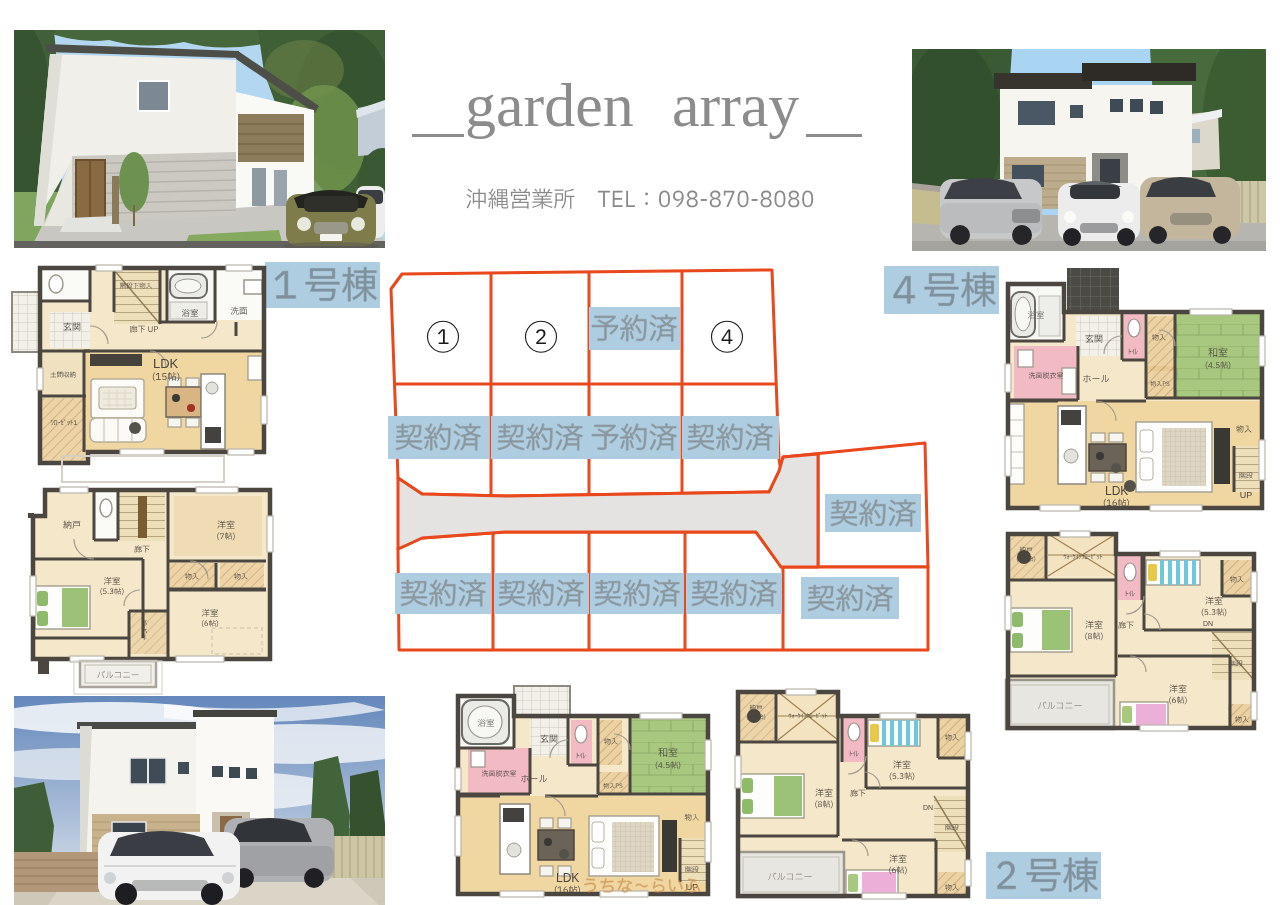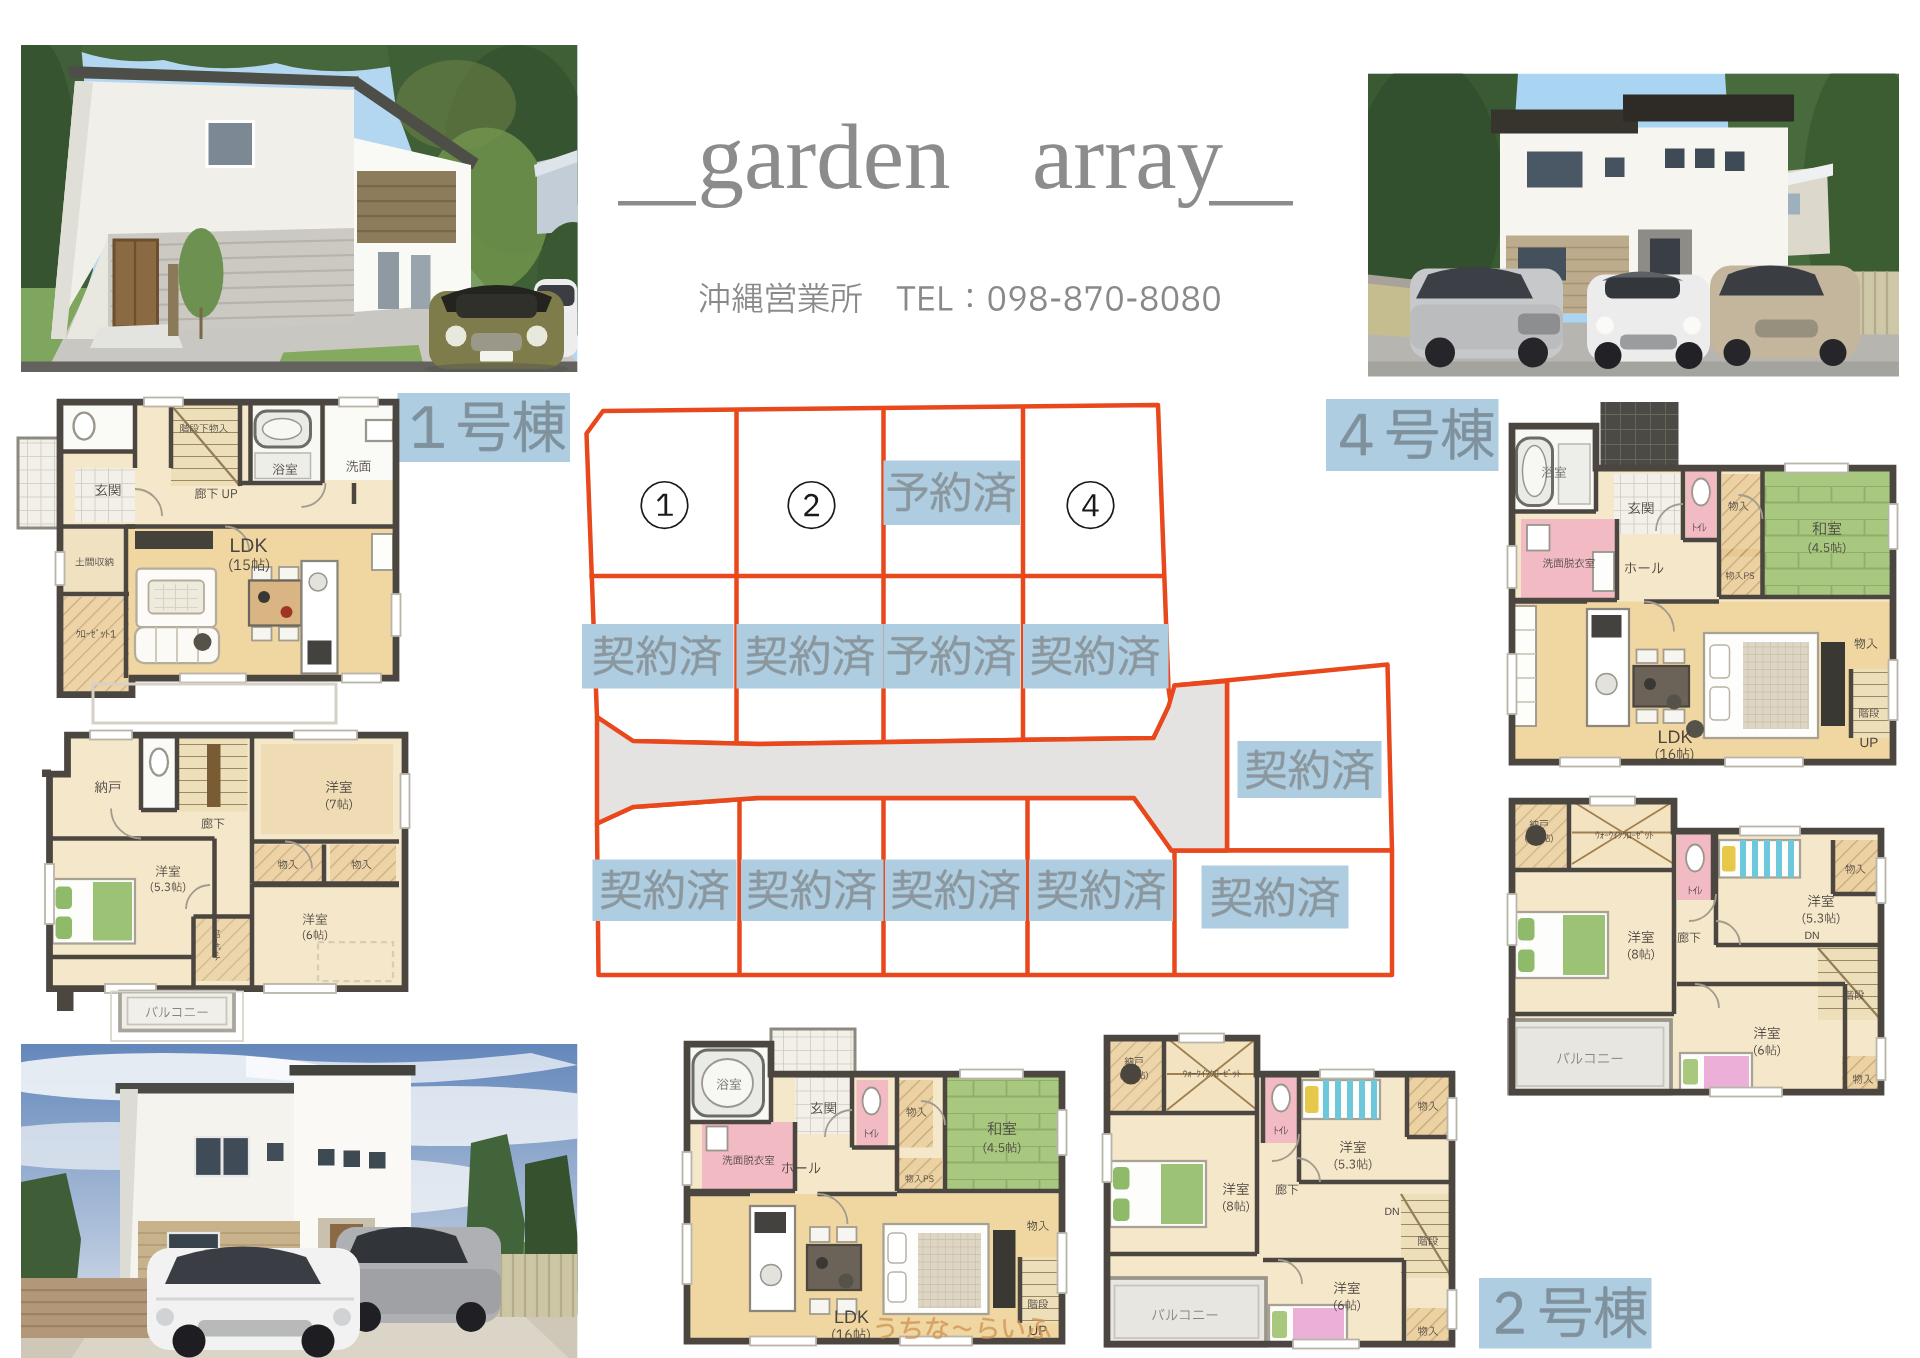--- a/index.html
+++ b/index.html
@@ -99,21 +99,21 @@
         <path id="gff5e" d="M487 348Q423 383 388 398Q354 412 318 412Q278 412 248 394Q217 377 180 339L144 388Q181 431 222 456Q264 480 316 480Q362 480 403 465Q444 450 513 412Q577 377 612 362Q646 348 682 348Q722 348 752 366Q783 383 820 421L856 372Q819 329 778 304Q736 280 684 280Q638 280 597 295Q556 310 487 348Z"></path>
         <path id="g3089" d="M735 648Q639 672 520 692Q402 711 295 720L309 788Q417 778 537 758Q657 739 750 715ZM279 73Q388 50 476 50Q617 50 695 88Q773 127 773 215Q773 289 718 326Q664 362 560 362Q359 362 244 213L179 221Q209 394 240 607L312 599L291 471Q263 306 258 282L264 281Q310 351 389 390Q468 430 577 430Q701 430 773 374Q845 317 845 216Q845 97 750 39Q656 -19 485 -19Q378 -19 271 3Z"></path>
         <path id="g3044" d="M123 632 124 723 197 720Q194 648 194 613Q194 449 213 329Q232 209 264 146Q295 83 334 83Q368 83 392 138Q415 194 432 312L499 298Q479 148 438 80Q398 11 335 11Q233 11 178 170Q123 330 123 632ZM842 167Q829 300 778 426Q728 551 649 655L708 694Q791 586 845 451Q899 316 913 176Z"></path>
         <path id="g3075" d="M314 7 329 75Q415 43 478 43Q527 43 550 61Q574 79 574 118Q574 160 533 228L455 355Q427 401 413 439Q399 477 399 519Q399 555 420 585Q441 615 480 634Q519 652 572 652H599Q617 652 625 651L626 656Q530 675 454 686Q378 696 245 710L255 775Q395 761 502 744Q608 728 736 698L722 629Q684 631 668 631Q573 631 522 602Q470 574 469 519Q469 462 517 385L593 263Q645 178 645 110Q645 46 602 12Q558 -23 481 -23Q404 -23 314 7ZM883 28Q815 225 715 374L779 406Q878 255 949 58ZM54 61Q145 188 213 388L281 366Q249 272 206 182Q164 92 117 24Z"></path>
       </defs>
     </svg>
 
 <div class="abs" style="left:408px;top:68px;width:460px;height:80px;color:#8c8c8c;font-family:'Liberation Serif',serif;font-size:62px;white-space:nowrap;">
 <span style="position:absolute;left:4px;top:50px;width:52px;border-top:3px solid #8c8c8c;"></span>
 <span style="position:absolute;left:57px;top:-14px;">garden</span>
-<span style="position:absolute;left:280px;top:-14px;">array</span>
+<span style="position:absolute;left:264px;top:-14px;">array</span>
 <span style="position:absolute;left:398px;top:50px;width:56px;border-top:3px solid #8c8c8c;"></span>
 </div>
 
 <div class="abs" style="left:390px;top:169px;width:500px;text-align:center;color:#898989;font-size:22px;"><svg width="500" height="30">
         <g fill="#898989">
           <use href="#g6c96" transform="matrix(0.0220,0,0,-0.0220,75.39,22.00)"></use>
           <use href="#g7e04" transform="matrix(0.0220,0,0,-0.0220,97.39,22.00)"></use>
           <use href="#g55b6" transform="matrix(0.0220,0,0,-0.0220,119.39,22.00)"></use>
           <use href="#g696d" transform="matrix(0.0220,0,0,-0.0220,141.39,22.00)"></use>
           <use href="#g6240" transform="matrix(0.0220,0,0,-0.0220,163.39,22.00)"></use>

